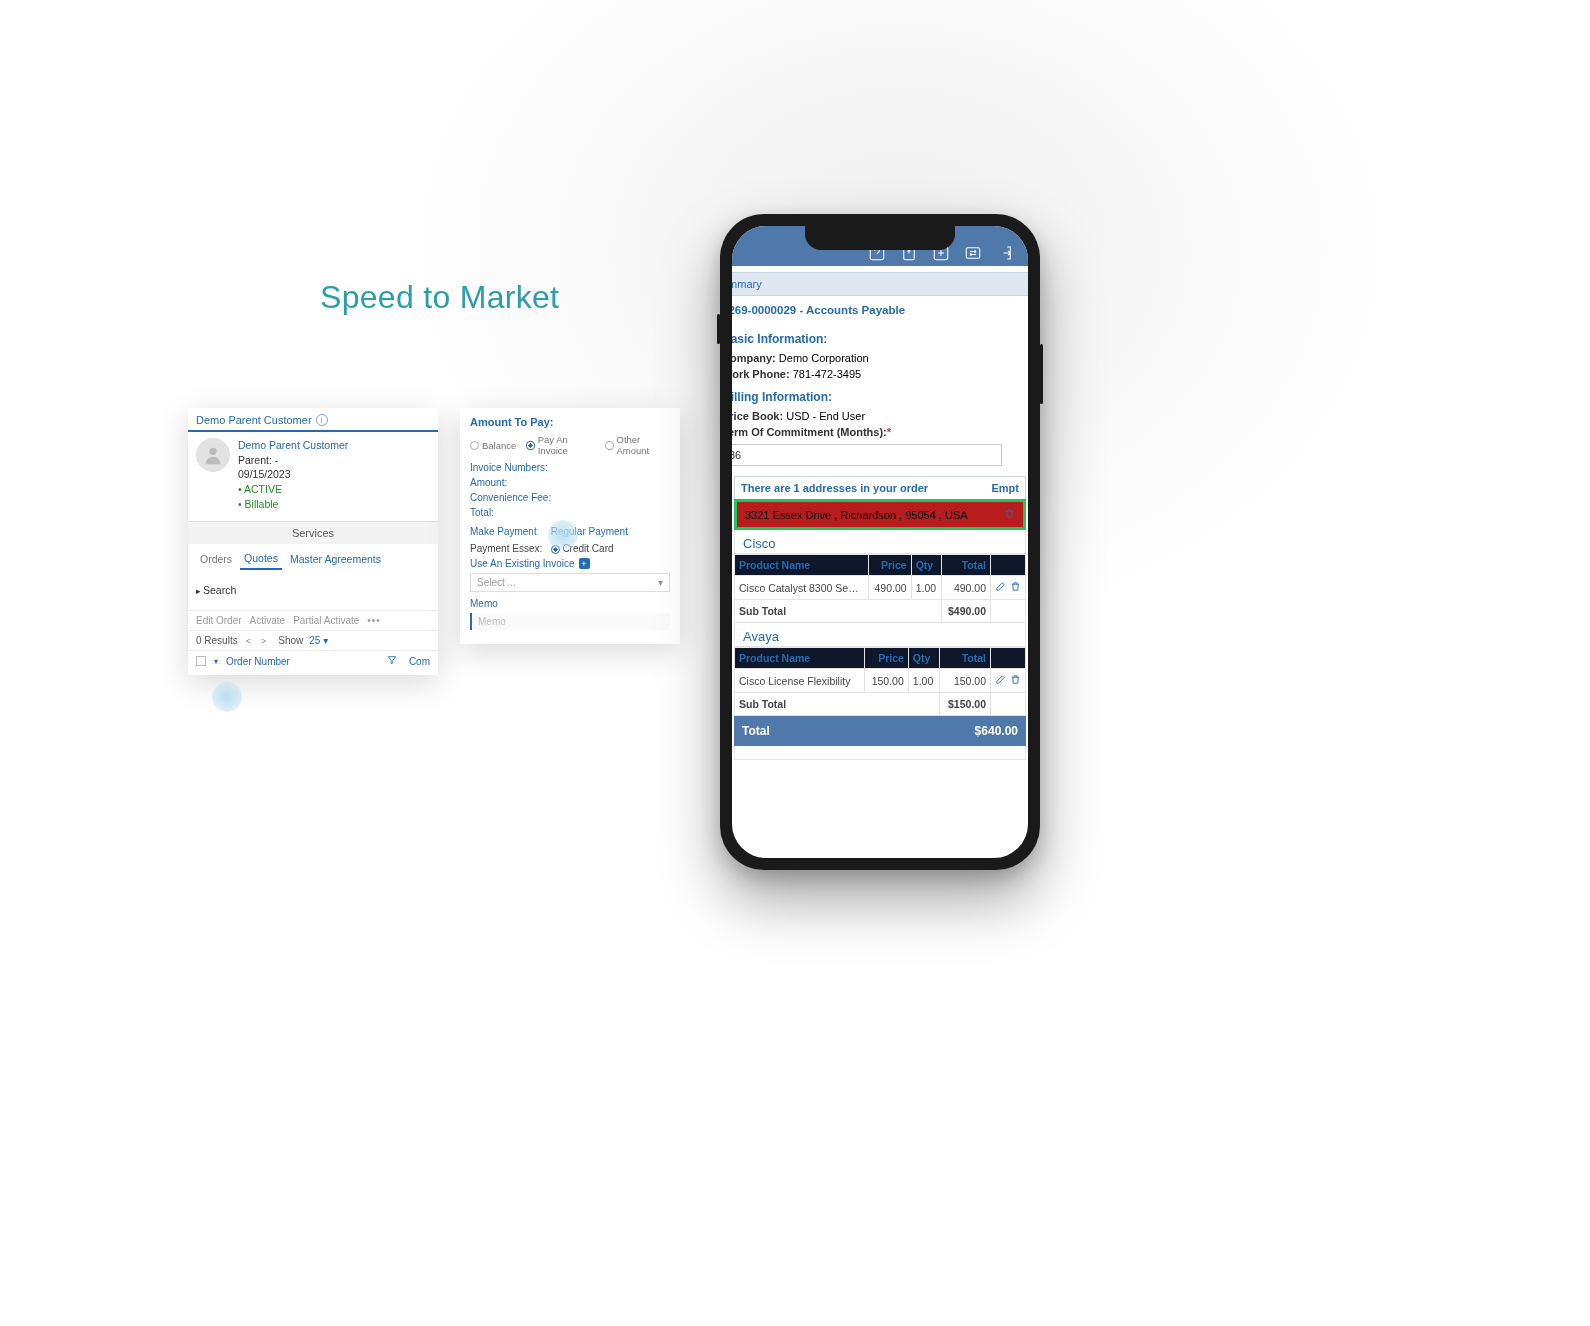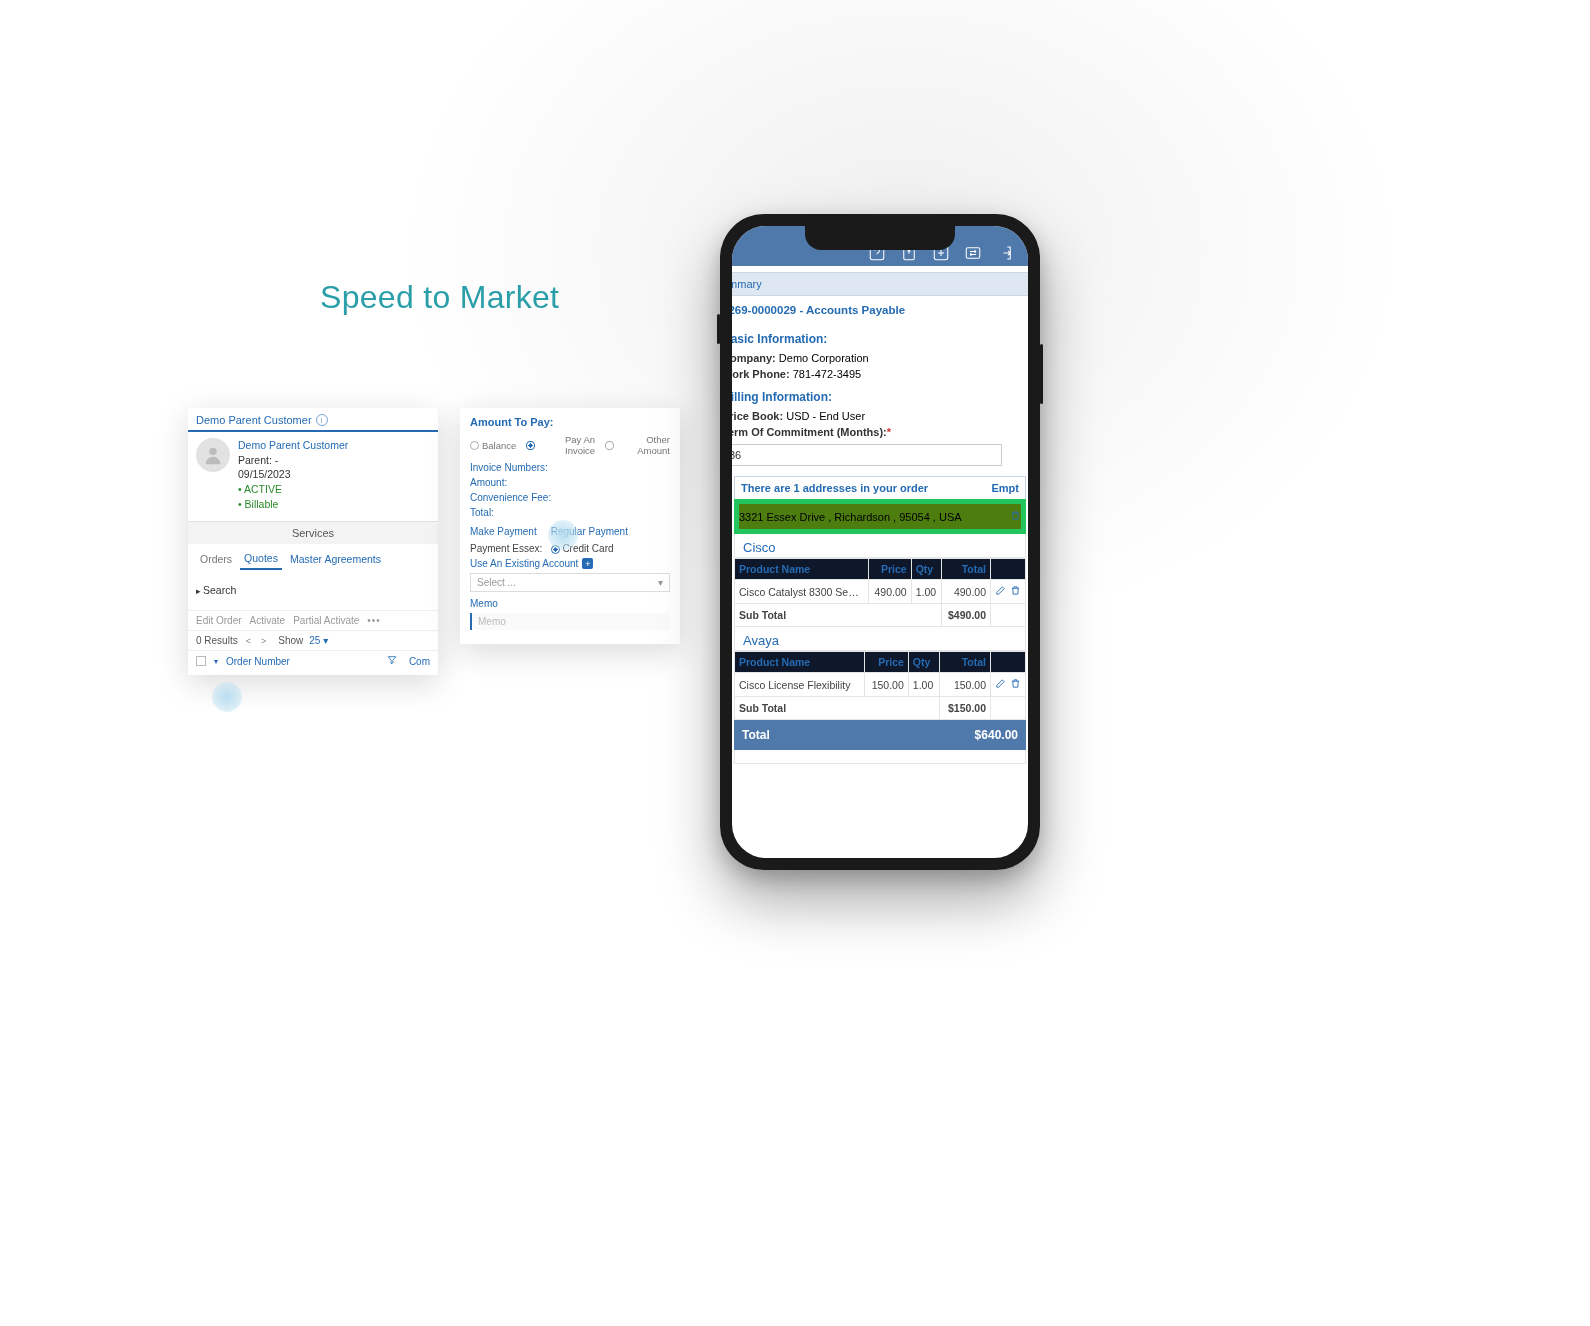--- a/index.html
+++ b/index.html
@@ -77,21 +77,21 @@
     top: 408px;
     left: 460px;
     width: 220px;
     background:#fff;
     box-shadow:0 8px 30px rgba(0,0,0,0.15);
     font-size:10.5px;
     color:#444;
     padding: 8px 10px 14px;
   }
   .panel2 .sect-t { color:#246bb3; font-weight:600; font-size:11px; margin-bottom:6px; }
-  .panel2 .radio-row { display:flex; gap:10px; margin-bottom:6px; font-size:9.5px; color:#777;text-align:right;}
+  .panel2 .radio-row { display:flex; gap:10px; margin-bottom:6px; font-size:9.5px; color:#777;}
   .panel2 .radio-row label{display:flex;align-items:center;gap:3px;}
   .rdot{width:9px;height:9px;border:1px solid #aaa;border-radius:50%;display:inline-block;background:#fff;}
   .rdot.on{border-color:#246bb3;background:radial-gradient(circle,#246bb3 0 40%,#fff 45%);}
   .panel2 .lbl { color:#246bb3; font-size:10px; margin:4px 0;}
   .panel2 .link-tabs{display:flex;gap:14px;margin:8px 0 6px;font-size:10px;color:#246bb3;}
   .hilite.h2{top:120px;left:78px;}
   .panel2 .sel{border:1px solid #ddd;padding:3px 6px;font-size:10px;color:#999;display:flex;justify-content:space-between;align-items:center;margin-bottom:6px;}
   .panel2 .memo-in{border-left:2px solid #246bb3;padding:3px 6px;font-size:10px;color:#bbb;background:#fafafa;}
   .plus-ic{display:inline-flex;width:11px;height:11px;background:#246bb3;color:#fff;font-size:9px;align-items:center;justify-content:center;border-radius:2px;margin-left:4px;}
 
@@ -127,21 +127,21 @@
   .sec-bar{background:#dfe8f2;color:#246bb3;padding:5px 8px;font-size:11px;border-top:1px solid #c8d6e6;border-bottom:1px solid #c8d6e6;}
   .cutoff-l{margin-left:-18px;}
   .link-row{padding:8px 8px;color:#246bb3;font-weight:600;font-size:11.5px;}
   .blk-hdr{color:#246bb3;font-weight:600;padding:8px 8px 4px;font-size:12px;}
   .kv{padding:2px 8px;font-size:11px;}
   .kv b{color:#333;}
   .req::after{content:"*";color:#c33;}
   .term-box{margin:4px 8px 10px;border:1px solid #ccc;padding:4px 6px;font-size:11px;color:#333;width:calc(100% - 16px);}
 
   .addr-bar{border:1px solid #c8d6e6;margin:0 2px;padding:5px 6px;display:flex;justify-content:space-between;align-items:center;color:#246bb3;font-weight:600;font-size:11px;border-bottom:none;}
-  .addr-row{background:#4d7c0f;margin:0 2px;padding:6px 0;display:flex;justify-content:space-between;align-items:center;font-size:11px;border:5px solid #22c55e;}
+  .addr-row{background:#b91c1c;margin:0 2px;padding:6px 8px;display:flex;justify-content:space-between;align-items:center;font-size:11px;border:3px solid #22c55e;}
   .addr-row .del{color:#246bb3;}
 
   .vendor{color:#246bb3;padding:6px 8px 2px;font-size:13px;border:1px solid #e5e5e5;border-top:none;margin:0 2px;}
   table.order{width:calc(100% - 4px);margin:0 2px;border-collapse:collapse;font-size:10.5px;}
   table.order th{color:#246bb3;text-align:left;padding:4px 4px;border:1px solid #e5e5e5;font-weight:600;background:#0f172a;}
   table.order th.r,table.order td.r{text-align:right;}
   table.order th.c,table.order td.c{text-align:left;}
   table.order td{padding:5px 4px;border:1px solid #e5e5e5;color:#444;}
   table.order .act{display:flex;gap:4px;justify-content:center;}
   .ic-sm{width:11px;height:11px;}
@@ -236,21 +236,21 @@
       <div class="hilite h2" style="top:-6px;"></div>
       <span>Make Payment</span>
       <span>Regular Payment</span>
     </div>
     <div style="font-size:10px;margin-bottom:4px;">
       <span>Payment Essex:</span>
       &nbsp;&nbsp;<span class="rdot on" style="vertical-align:middle;"></span>
       <span>Credit Card</span>
     </div>
     <div class="lbl" style="display:flex;align-items:center;">
-      <span>Use An Existing Account</span>
+      <span>Use An Existing Invoice</span>
       <span class="plus-ic">+</span>
     </div>
     <div class="sel">
       <span>Select ...</span>
       <span>▾</span>
     </div>
     <div class="lbl">Memo</div>
     <div class="memo-in"><span style="color:#bbb">Memo</span></div>
   </div>
 

